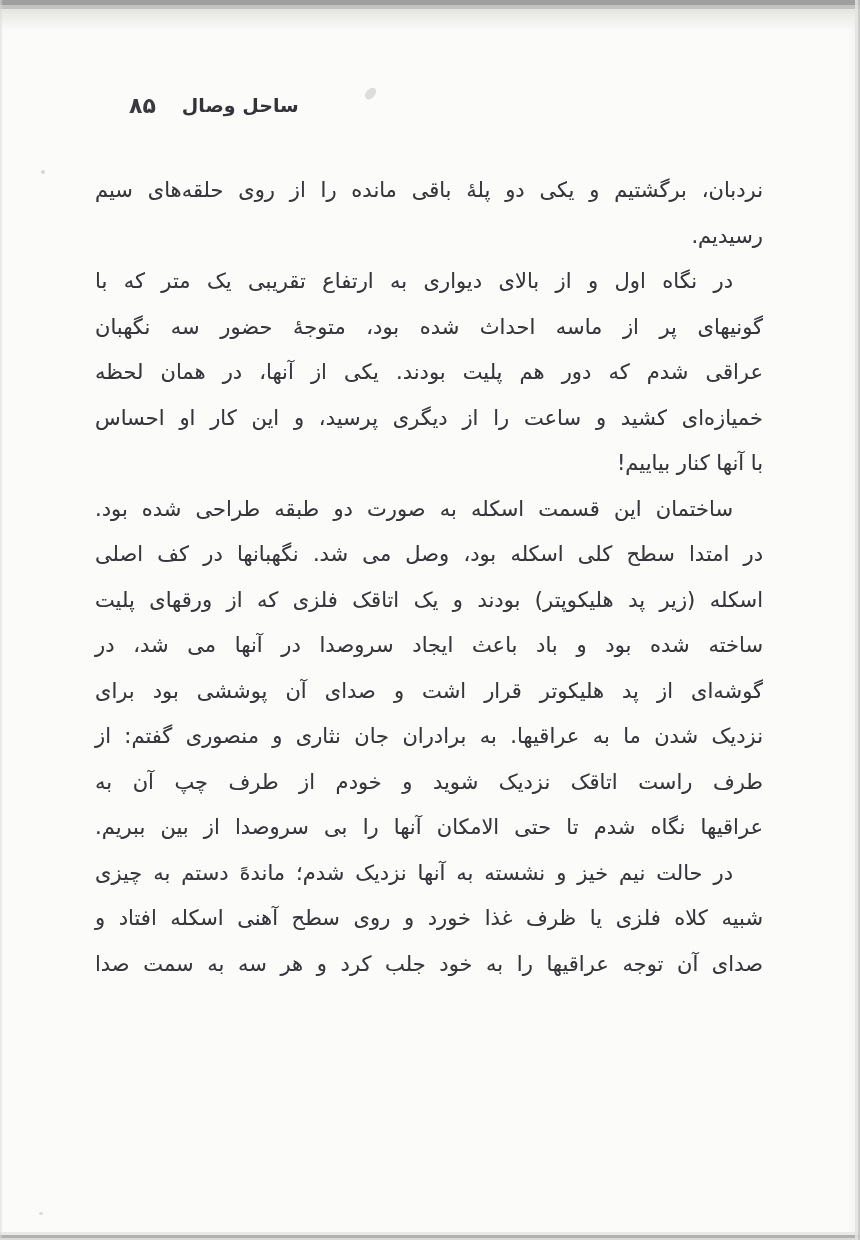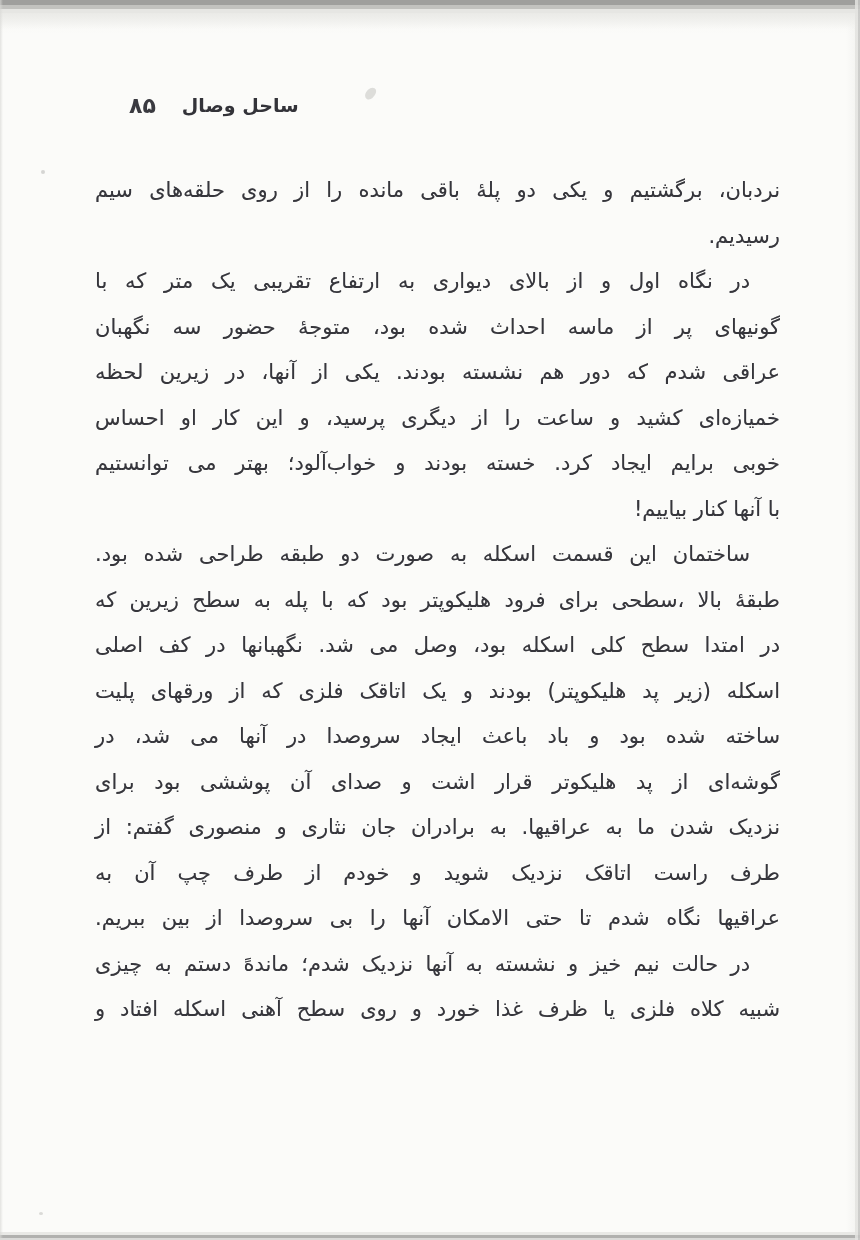--- a/index.html
+++ b/index.html
@@ -43,21 +43,21 @@
     position:absolute;left:129px;top:84px;height:42px;
     display:flex;flex-direction:row;align-items:center;gap:26px;
     direction:ltr;
     font-weight:bold;
   }
   .page-number{font-size:22px;letter-spacing:1px;color:#3a3a40;}
   .book-title{font-size:19px;color:#333339;letter-spacing:.5px;}
 
   
   .page-body{
-    position:absolute;top:168px;left:95px;right:80px;
+    position:absolute;top:168px;left:95px;right:97px;
     direction:rtl;
     font-size:21px;
     color:var(--ink);
     text-shadow:0 0 .6px rgba(54,54,60,.35);
   }
   .line{
     height:45.5px;line-height:45.5px;
     white-space:nowrap;
     text-align:justify;
     text-align-last:justify;
@@ -84,32 +84,31 @@
     <span class="book-title">ساحل وصال</span>
   </div>
 
   <div class="page-body">
 
     <div class="line">نردبان، برگشتیم و یکی دو پلهٔ باقی مانده را از روی حلقه‌های سیم</div>
     <div class="line end">رسیدیم.</div>
 
     <div class="line indent">در نگاه اول و از بالای دیواری به ارتفاع تقریبی یک متر که با</div>
     <div class="line">گونیهای پر از ماسه احداث شده بود، متوجهٔ حضور سه نگهبان</div>
-    <div class="line">عراقی شدم که دور هم نشسته بودند. یکی از آنها، در زیرین لحظه</div>
+    <div class="line">عراقی شدم که دور هم پلیت بودند. یکی از آنها، در همان لحظه</div>
     <div class="line">خمیازه‌ای کشید و ساعت را از دیگری پرسید، و این کار او احساس</div>
-    <div class="line">خوبی برایم ایجاد کرد. خسته بودند و خواب‌آلود؛ بهتر می توانستیم</div>
     <div class="line end">با آنها کنار بیاییم!</div>
 
     <div class="line indent">ساختمان این قسمت اسکله به صورت دو طبقه طراحی شده بود.</div>
-    <div class="line">طبقهٔ بالا ،سطحی برای فرود هلیکوپتر بود که با پله به سطح زیرین که</div>
     <div class="line">در امتدا سطح کلی اسکله بود، وصل می شد. نگهبانها در کف اصلی</div>
     <div class="line">اسکله (زیر پد هلیکوپتر) بودند و یک اتاقک فلزی که از ورقهای پلیت</div>
     <div class="line">ساخته شده بود و باد باعث ایجاد سروصدا در آنها می شد، در</div>
     <div class="line">گوشه‌ای از پد هلیکوتر قرار اشت و صدای آن پوششی بود برای</div>
     <div class="line">نزدیک شدن ما به عراقیها. به برادران جان نثاری و منصوری گفتم: از</div>
     <div class="line">طرف راست اتاقک نزدیک شوید و خودم از طرف چپ آن به</div>
     <div class="line">عراقیها نگاه شدم تا حتی الامکان آنها را بی سروصدا از بین ببریم.</div>
 
     <div class="line indent">در حالت نیم خیز و نشسته به آنها نزدیک شدم؛ ماندهً دستم به چیزی</div>
     <div class="line">شبیه کلاه فلزی یا ظرف غذا خورد و روی سطح آهنی اسکله افتاد و</div>
+    <div class="line">صدای آن توجه عراقیها را به خود جلب کرد و هر سه به سمت صدا</div>
   </div>
 
 </div>
 
 </body></html>

